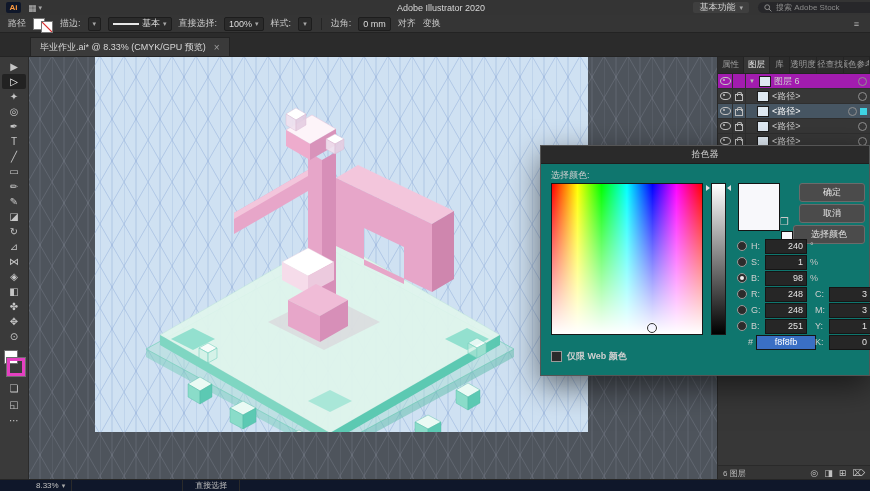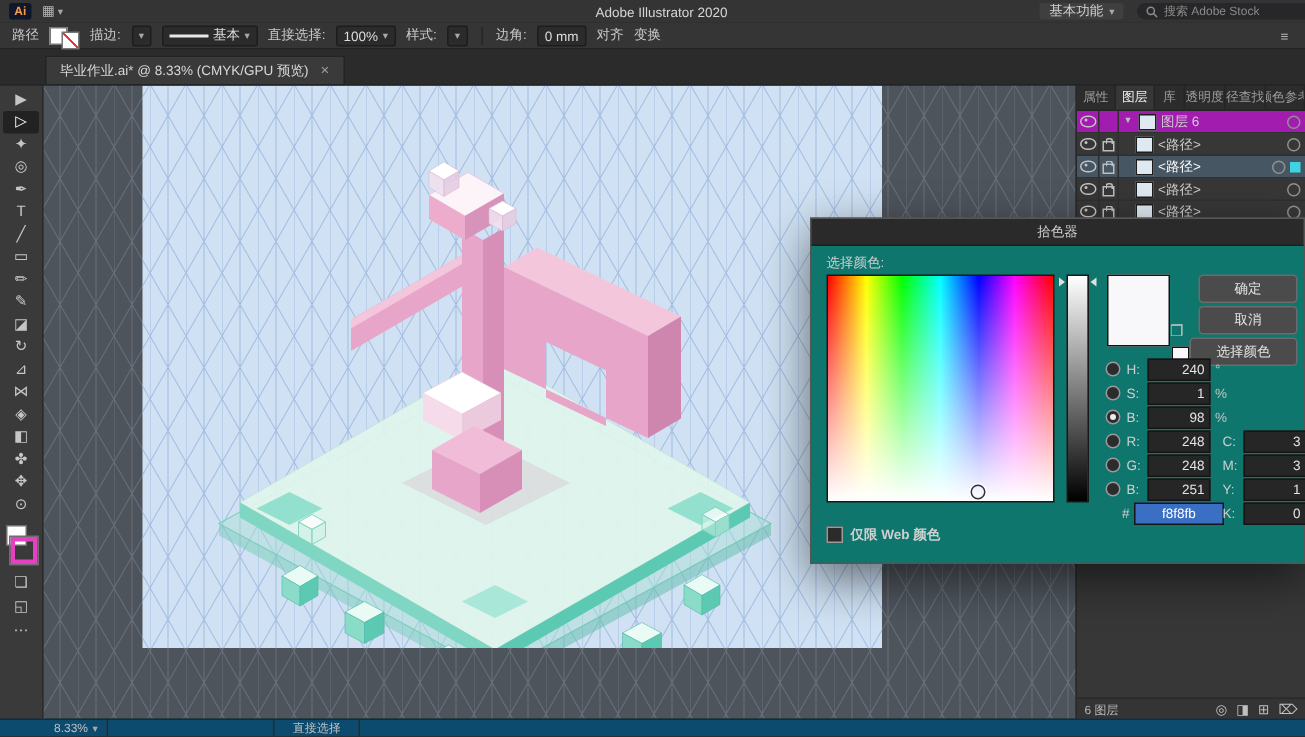--- a/index.html
+++ b/index.html
@@ -77,21 +77,21 @@
   .eye-icon{width:9px;height:6px;border:1px solid #c4c4c4;border-radius:50%/55%;position:relative;display:inline-block;}
   .eye-icon::after{content:"";position:absolute;left:2.5px;top:1px;width:2px;height:2px;background:#c4c4c4;border-radius:50%;}
   .lock-icon{width:6px;height:5px;border:1px solid #bdbdbd;position:relative;display:inline-block;margin-top:2px;}
   .lock-icon::before{content:"";position:absolute;left:0.5px;top:-3px;width:3px;height:3px;border:1px solid #bdbdbd;
                      border-bottom:none;border-radius:2px 2px 0 0;}
   .panel-footer{position:absolute;left:0;right:0;bottom:0;height:14px;border-top:1px solid #2a2a2a;background:#343434;
                 display:flex;align-items:center;gap:7px;padding:0 5px;font-size:8px;color:#b9b9b9;}
   .pf-icons{margin-left:auto;display:flex;gap:6px;font-size:9px;color:#c0c0c0;}
 
   
-  .statusbar{position:absolute;left:0;right:0;bottom:0;height:11px;background:#0c4a6e;border-top:1px solid #262626;
+  .statusbar{position:absolute;left:0;right:0;bottom:0;height:11px;background:#0f172a;border-top:1px solid #262626;
              display:flex;align-items:center;font-size:8px;color:#c0c0c0;z-index:2;}
   .sb-zoom{margin-left:30px;display:flex;gap:3px;align-items:center;padding:0 6px;height:100%;border-right:1px solid #2a2a2a;}
   .sb-tool{margin-left:110px;padding:0 12px;height:100%;display:flex;align-items:center;gap:4px;
            border-left:1px solid #2a2a2a;border-right:1px solid #2a2a2a;flex-direction:column;}
 
   
   .dialog{position:absolute;left:540px;top:145px;width:328px;height:229px;background:#0f766e;border:1px solid #555;
           box-shadow:0 10px 30px rgba(0,0,0,.55);z-index:10;font-size:9px;}
   .dlg-title{height:17px;line-height:17px;background:#2a2a2a;text-align:center;color:#cfcfcf;border-bottom:1px solid #1f1f1f;}
   .dlg-body{position:relative;height:211px;}

